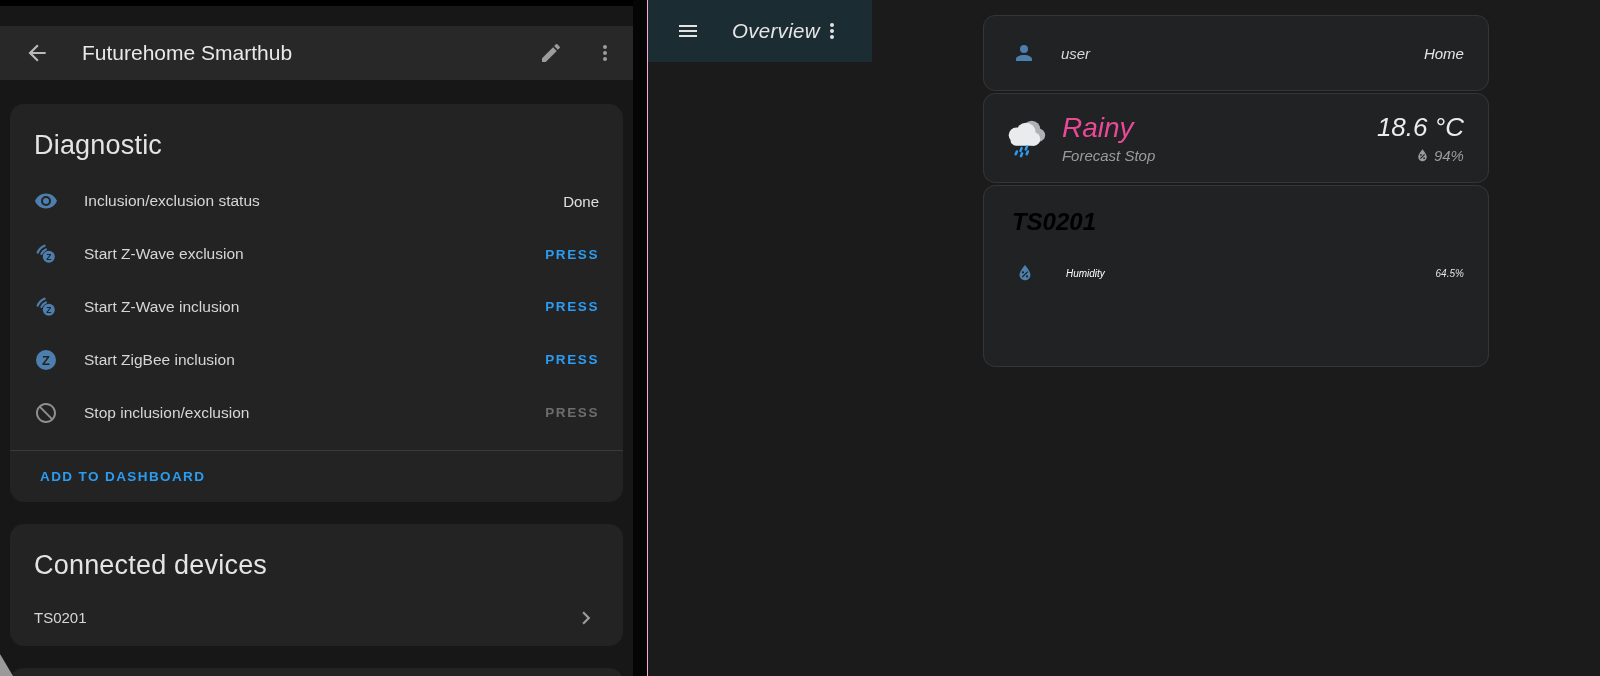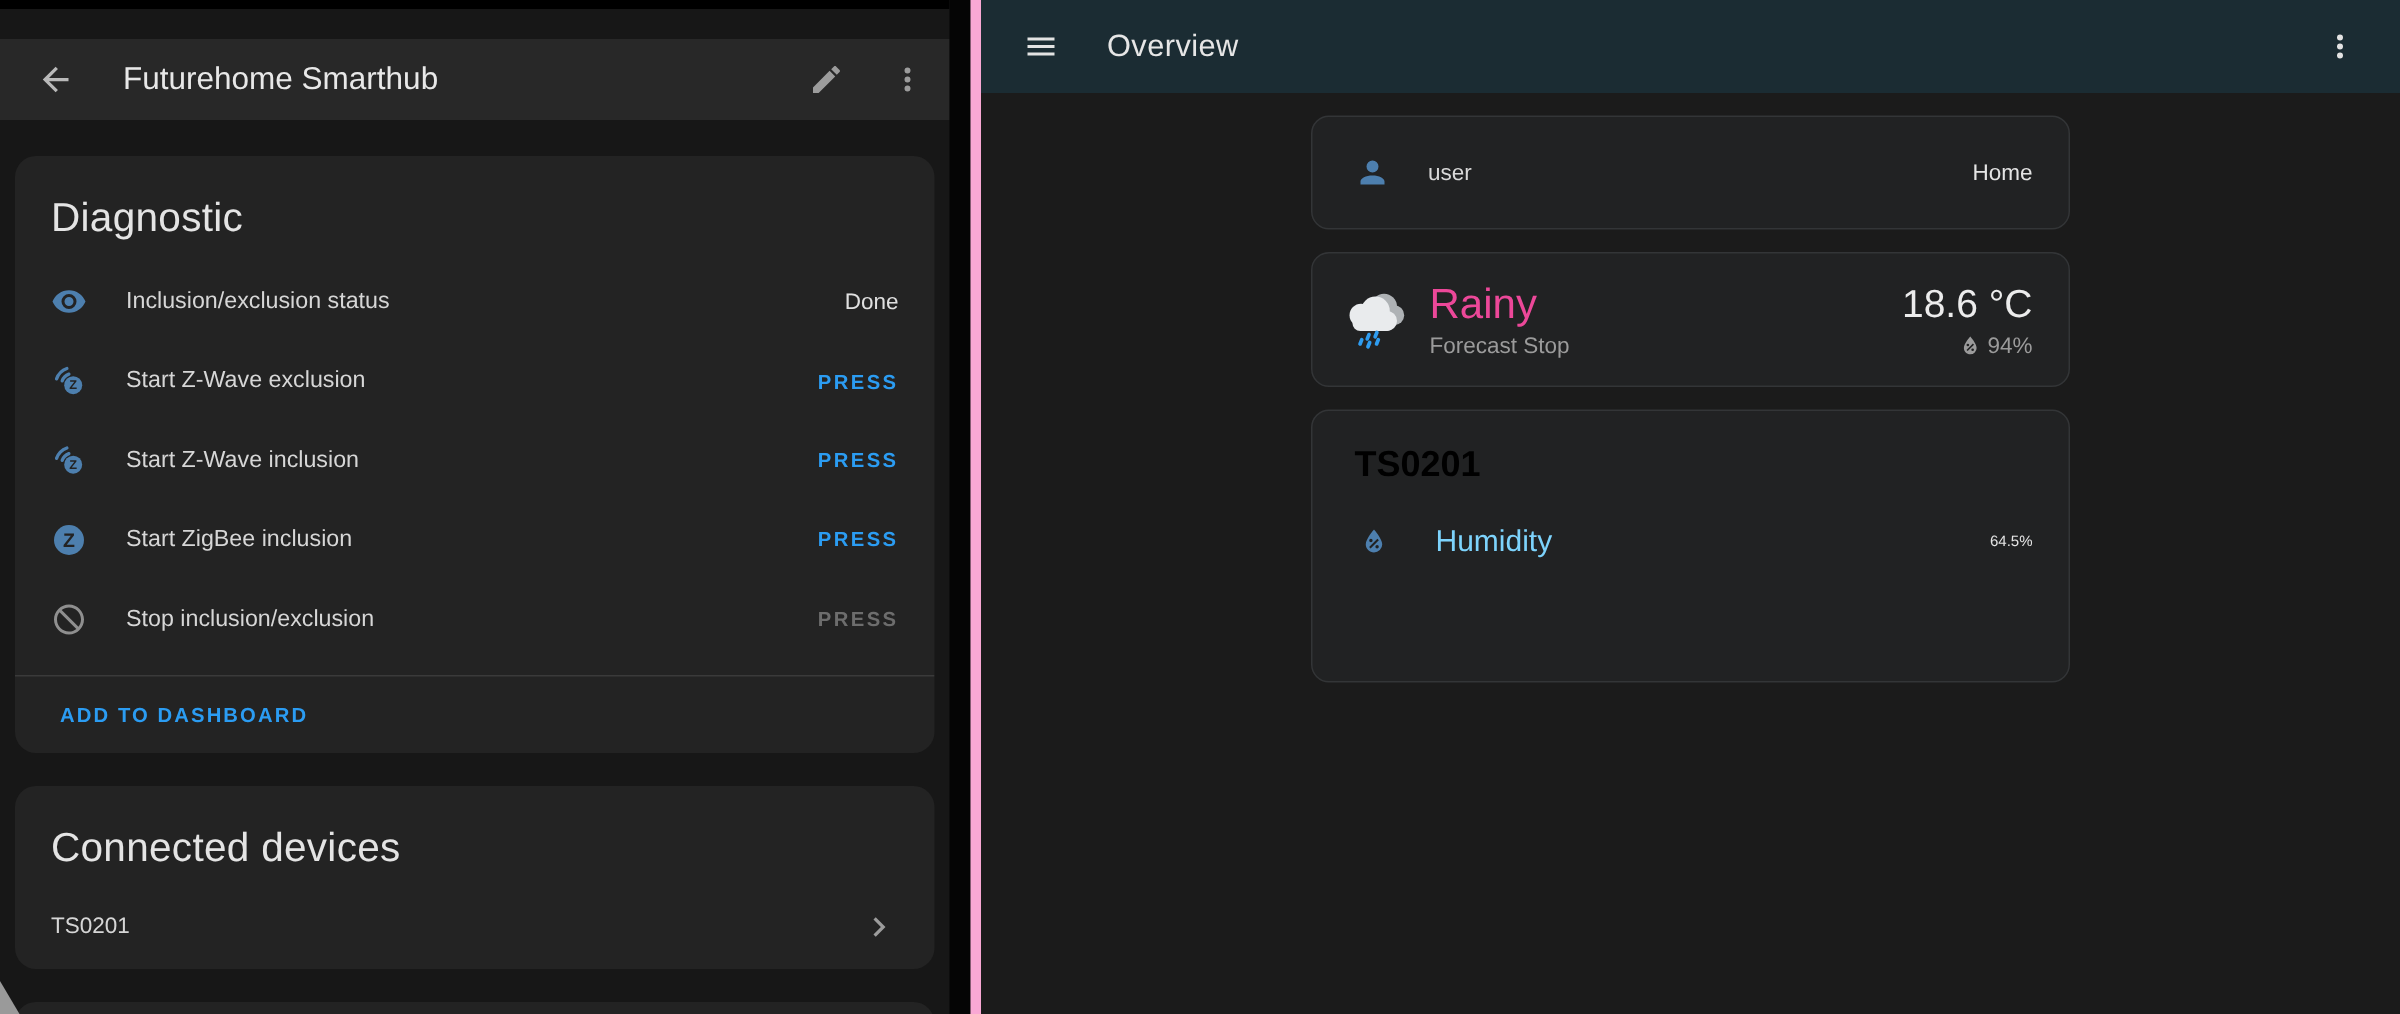--- a/index.html
+++ b/index.html
@@ -41,30 +41,30 @@
   .auto-card { height:90px; display:flex; align-items:flex-start; }
   .auto-card h2 { flex:1; }
   .plus-wrap { width:27px; height:27px; color:#2b9cf2; margin:27px 24px 0 0; cursor:pointer; }
   .corner-wedge { position:absolute; left:0; bottom:0; width:0; height:0;
                   border-bottom:22px solid #9a9a9a; border-right:13px solid transparent; }
 
   .panel-gap { width:14px; background:#050505; }
 
   
   .right-panel { flex:1; height:676px; background:#1b1b1b; display:flex;
-                 flex-direction:column; border-left:7px solid #f9a8d4; overflow:hidden; }
+                 border-left:1px solid #f9a8d4; overflow:hidden;font-style:italic; }
   .r-header { height:62px; background:#1b2c33; display:flex; align-items:center;
               padding:0 28px; flex:none; }
   .r-header .burger { width:24px; height:24px; color:#e3e3e3; cursor:pointer; }
   .r-title { color:#e6e6e6; font-size:20.5px; margin-left:32px; flex:1; letter-spacing:0.3px; }
   .r-header .rdots { width:24px; height:24px; color:#e3e3e3; cursor:pointer; }
   .r-content { flex:1; display:flex; flex-direction:column; align-items:center;
                padding-top:15px; }
   .hcard { width:506px; background:#212223; border:1px solid #333537; border-radius:12px;
-           margin-bottom:15px; }
+           margin-bottom:2px; }
 
   .user-card { height:76px; display:flex; align-items:center; padding:0 24px 0 28px; cursor:pointer; }
   .user-card .uicon { width:24px; height:24px; color:#4d7fae; flex:none; }
   .user-card .uname { color:#d9d9d9; font-size:15px; margin-left:25px; flex:1; }
   .user-card .uloc { color:#e4e4e4; font-size:15px; }
 
   .weather-card { height:90px; display:flex; align-items:center; padding:0 24px 0 18px; cursor:pointer; }
   .w-icon { width:46px; height:46px; flex:none; }
   .w-text { margin-left:14px; flex:1; }
   .w-state { color:#ec4899; font-size:28px; font-weight:400; }
@@ -74,21 +74,21 @@
   .w-hum { display:flex; align-items:flex-end; justify-content:flex-end; margin-top:4px;
            color:#9b9b9b; font-size:15px; gap:3px; }
   .w-hum .dropicon { width:17px; height:17px; color:#9b9b9b; }
 
   .sensor-card { height:182px; padding-top:22px; }
   .sensor-card h2 { padding:0 28px; }
   .s-rows { margin-top:9px; }
   .srow { height:56px; display:flex; align-items:center; padding:0 24px 0 30px; cursor:pointer; }
   .srow:nth-child(2) { margin-top:28px; }
   .srow .ricon { width:22px; height:22px; flex:none; color:#4d7fae; }
-  .srow .slabel { color:#7dd3fc; font-size:20px; margin-left:30px; flex:1; }
+  .srow .slabel { color:#ffffff; font-size:10px; margin-left:30px; flex:1; }
   .srow .svalue { color:#e4e4e4; font-size:10px; }
   svg { display:block; width:100%; height:100%; }
 </style>
 </head>
 <body>
 
 <div class="app">
 
   <div class="left-panel">
     <div class="l-statusbar"></div>

